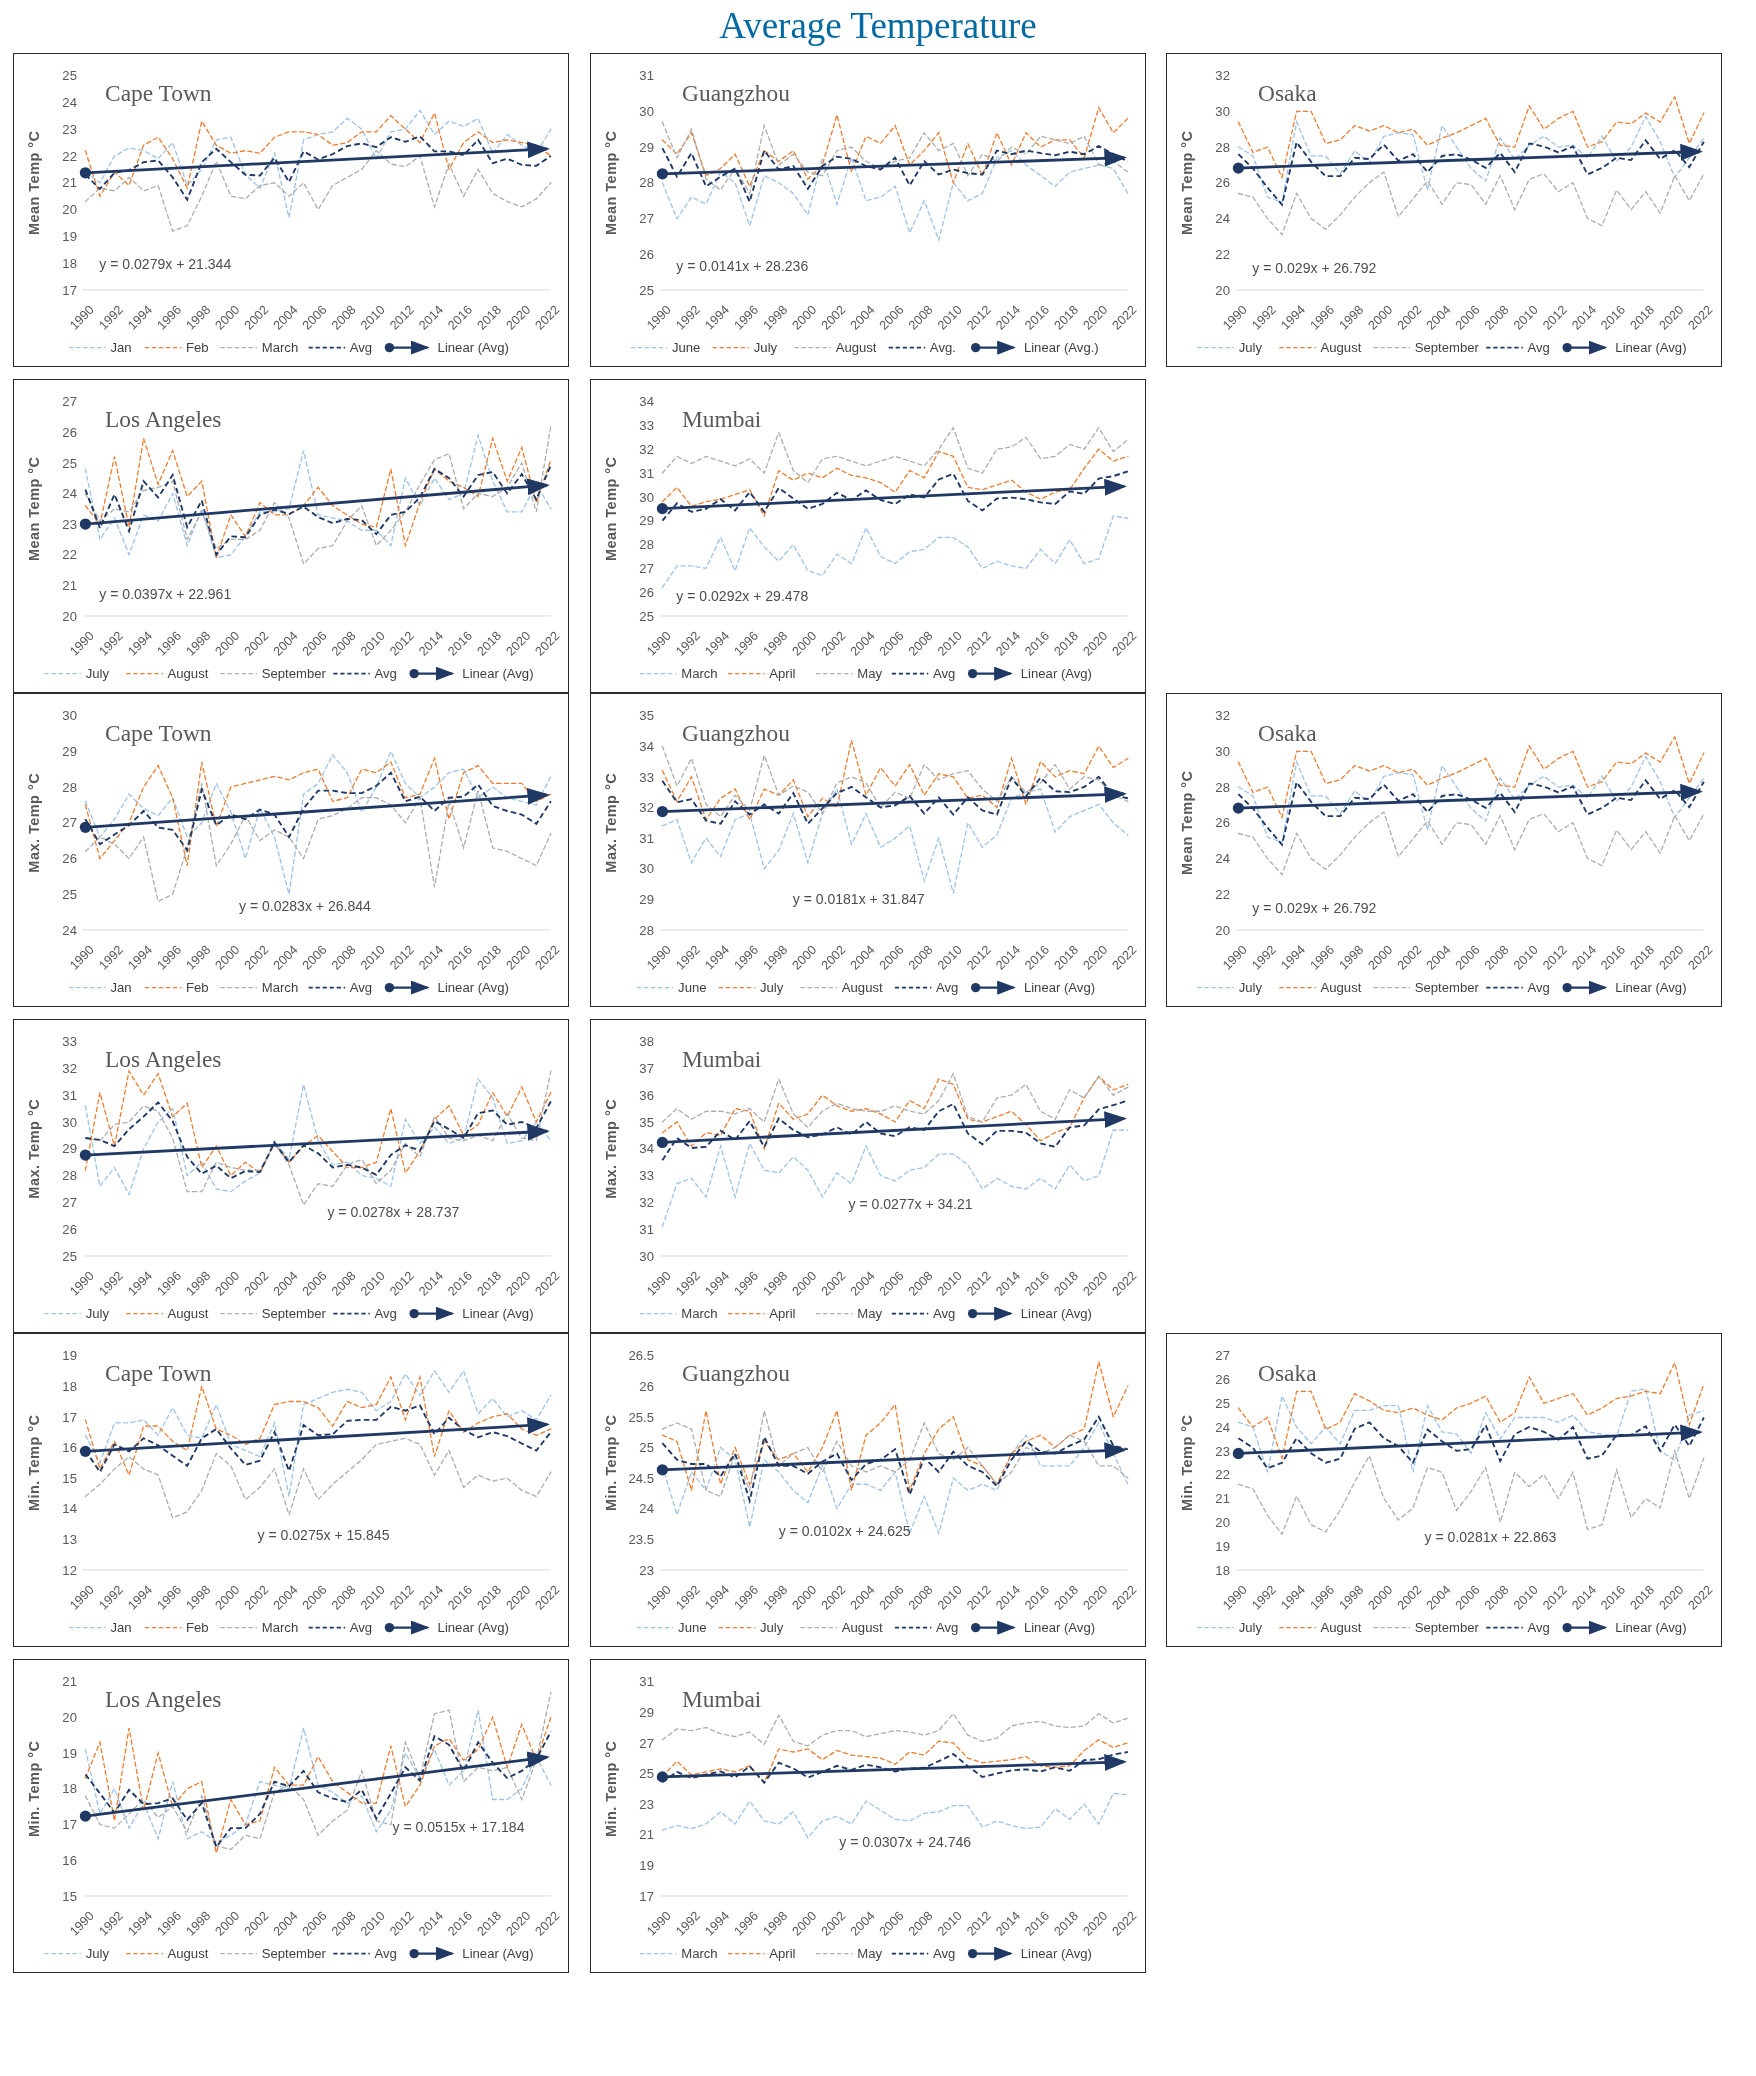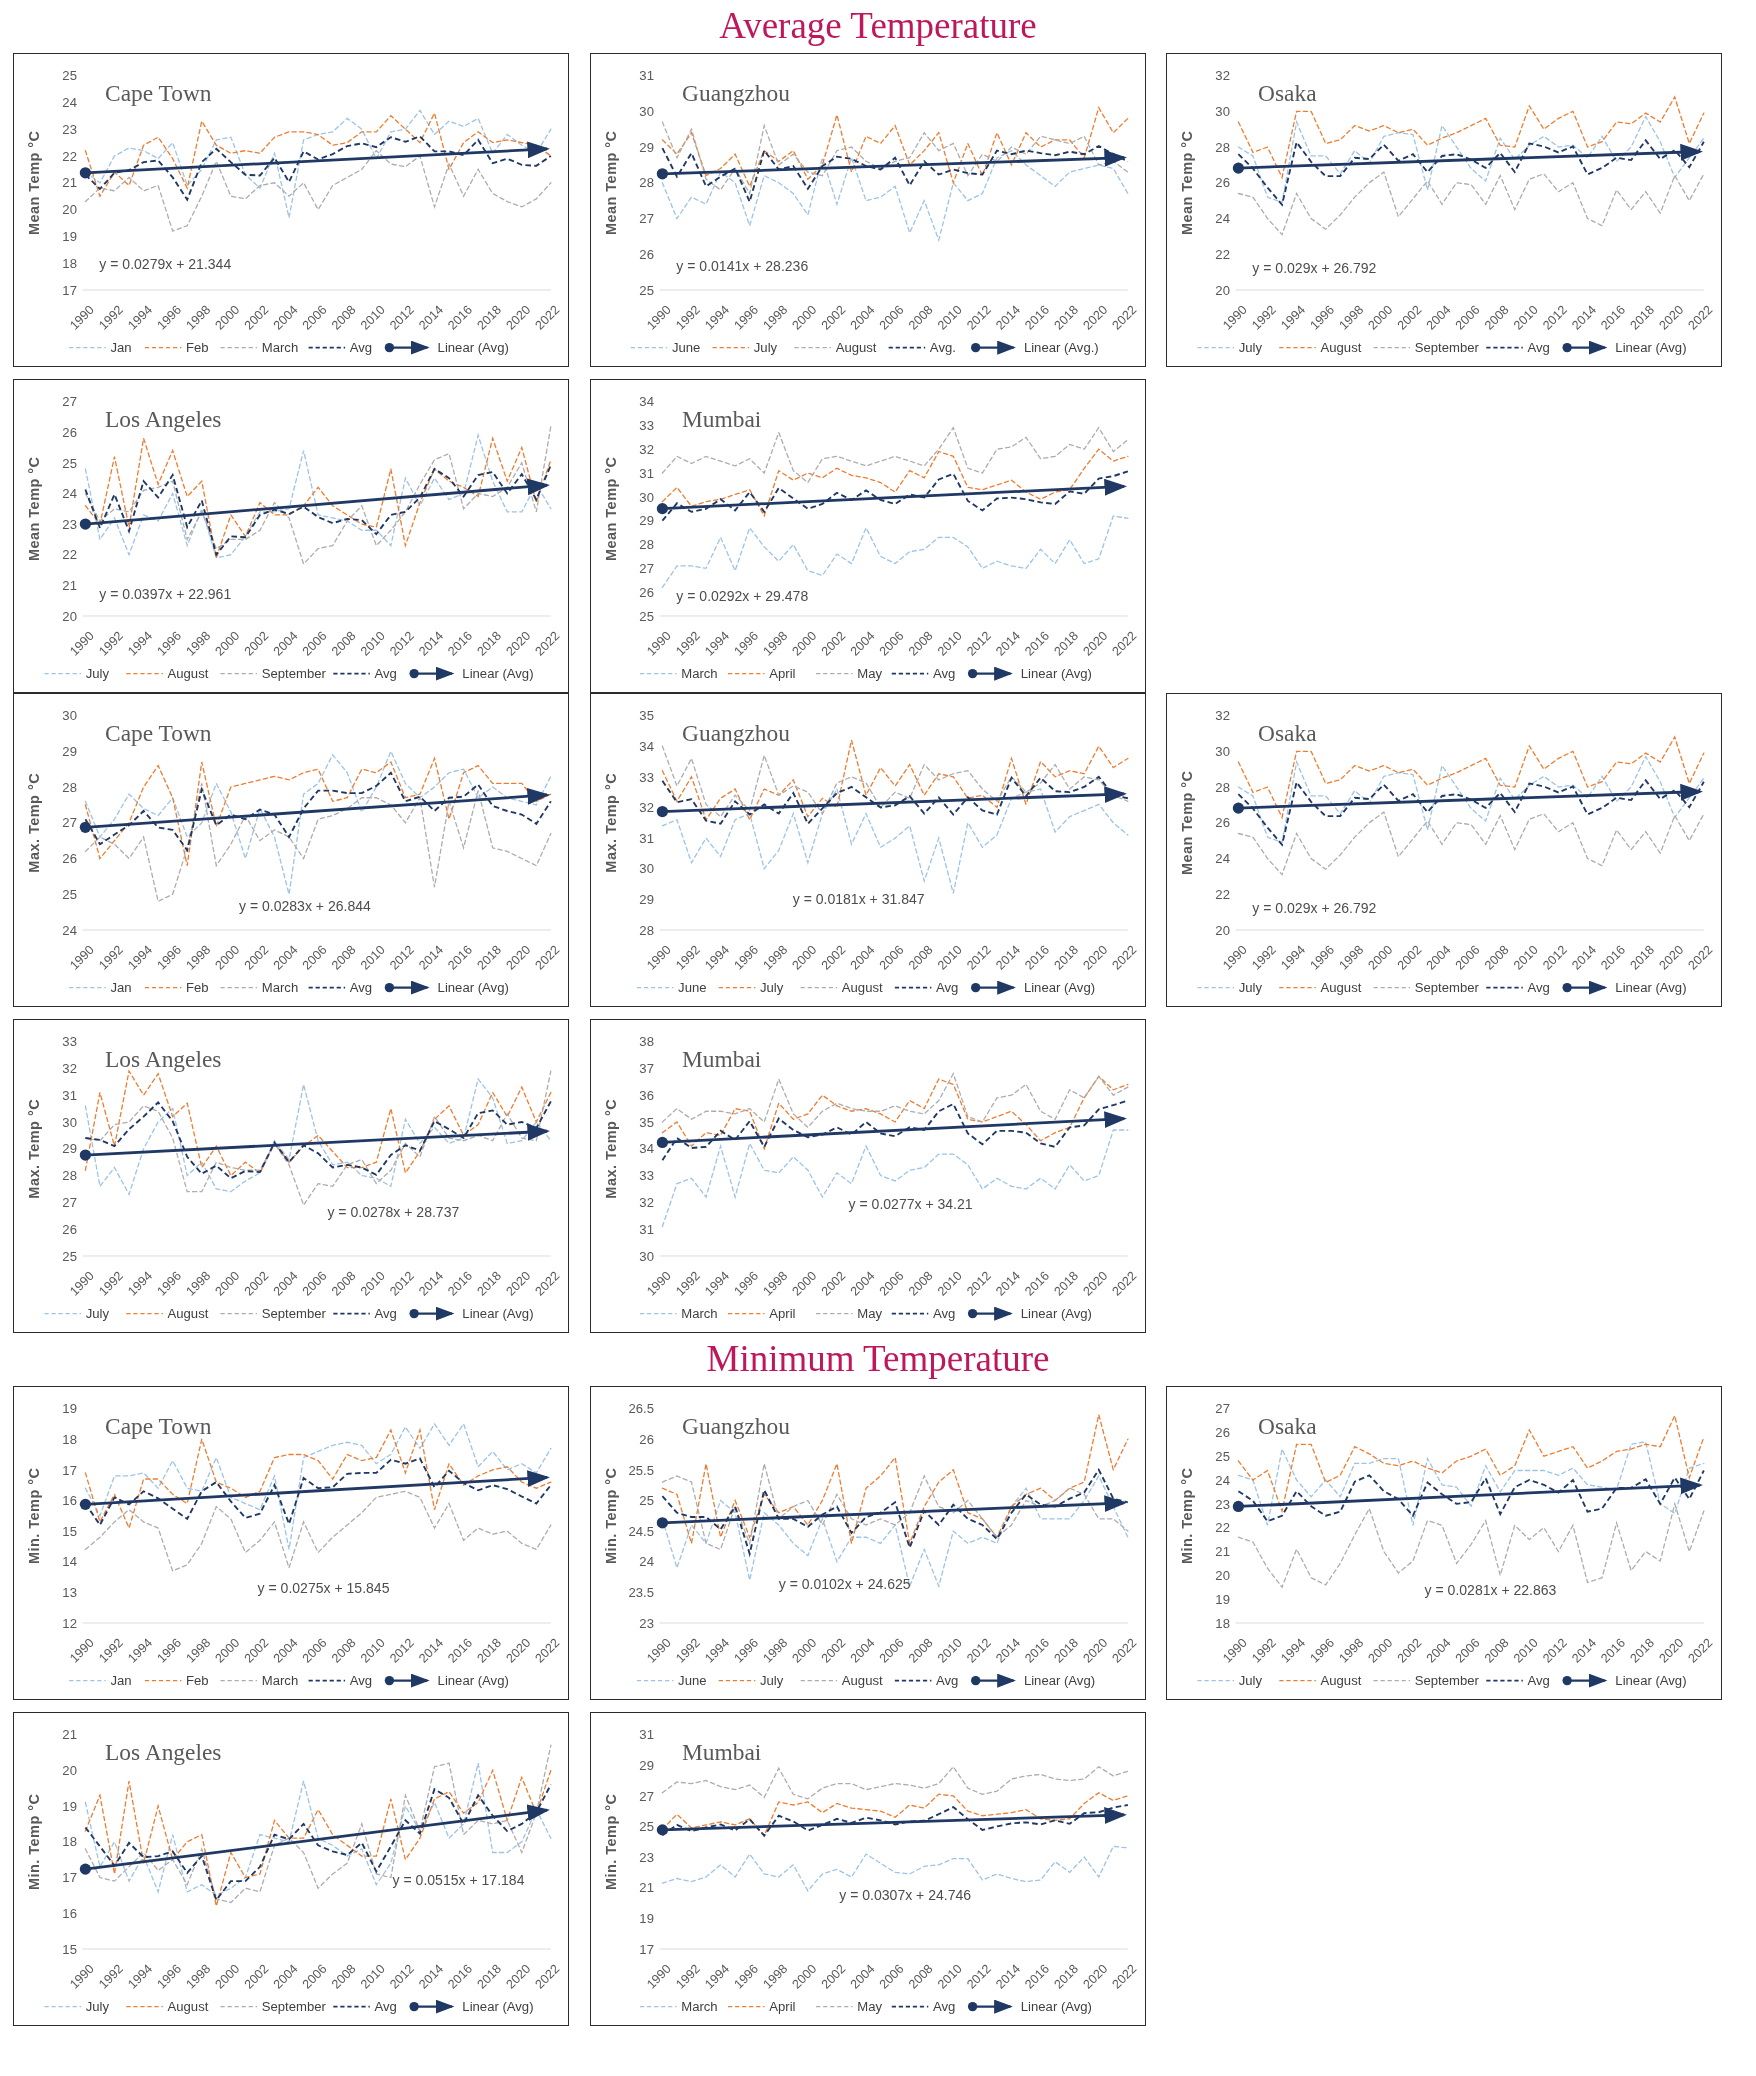--- a/index.html
+++ b/index.html
@@ -1,17 +1,17 @@
 <!DOCTYPE html>
 <html style="font-size:7.5px"><head>
 <meta charset="utf-8">
 <style>
   html,body{margin:0;padding:0;background:#ffffff;}
   body{width:1756px;font-family:"Liberation Sans",sans-serif;}
-  .section-title{font-family:"Liberation Serif",serif;font-weight:400;color:#be185d;
+  .section-title{font-family:"Liberation Serif",serif;font-weight:400;color:#0369a1;
     font-size:37px;text-align:center;margin:6.6px 0 7.5px 0;line-height:1.05;}
   .grid{display:flex;flex-wrap:wrap;column-gap:20.6px;row-gap:12px;padding:0 13px;align-items:flex-start;}
   .chart-box{width:556px;height:314px;border:1.9px solid #2b2b2b;background:#fff;box-sizing:border-box;}
   .chart-box svg{display:block;}
 </style>
 </head>
 <body>
 
 <div>
   <section>
@@ -568,21 +568,20 @@
             <line x1="641.8" y1="627" x2="719.8" y2="627" stroke="#203864" stroke-width="4" stroke-dasharray="9 6"></line>
             <text x="729.8" y="636" font-size="28" fill="#404040">Avg</text>
             <circle cx="814.4" cy="627" r="10" fill="#1F3864"></circle>
             <line x1="814.4" y1="627" x2="895.4" y2="627" stroke="#1F3864" stroke-width="5" marker-end="url(#arr9)"></line>
             <text x="917.4" y="636" font-size="28" fill="#404040">Linear (Avg)</text>
           </svg>
         </div>
       </div>
   </section>
   <section>
-    <h2 class="section-title">Minimum Temperature</h2>
     <div class="grid" id="grid-2">
         <div class="chart-box">
           <svg viewBox="0 0 1180 662" width="553" height="310">
             <defs>
               <marker id="arr10" markerWidth="9" markerHeight="8" refX="7" refY="3" orient="auto" markerUnits="strokeWidth">
                 <path d="M0,0 L8,3 L0,6 Z" fill="#1F3864"></path>
               </marker>
             </defs>
             <line x1="146" y1="504" x2="1146" y2="504" stroke="#D9D9D9" stroke-width="2"></line>
             <text x="134" y="514" text-anchor="end" font-size="28" fill="#595959">12</text>

